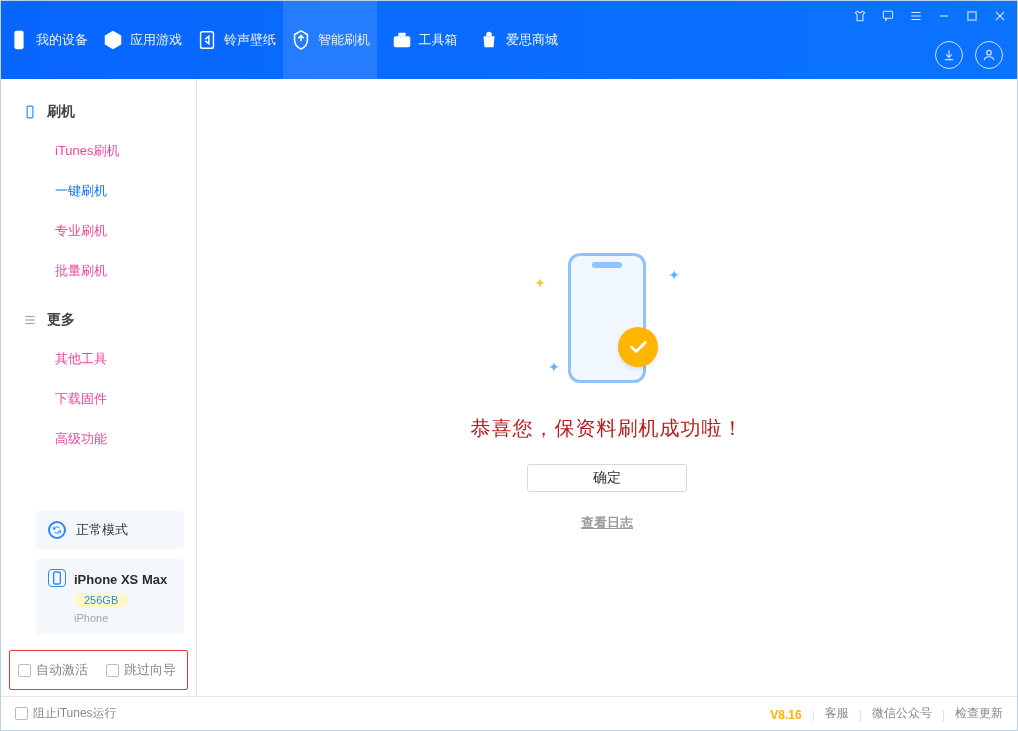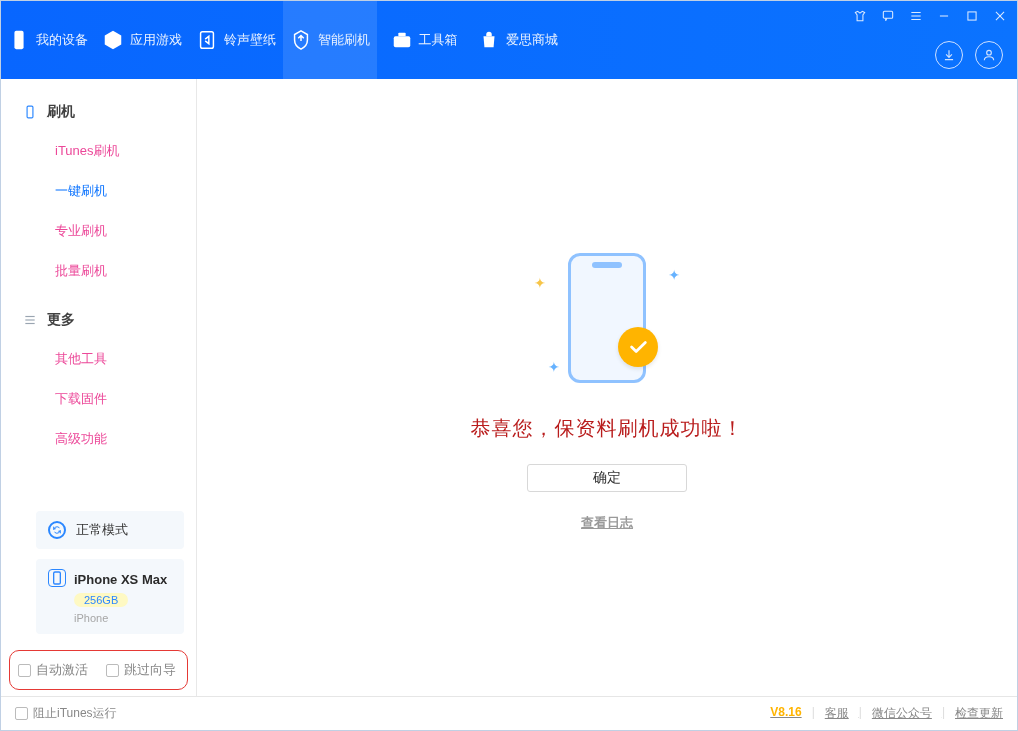--- a/index.html
+++ b/index.html
@@ -83,21 +83,21 @@
     display: flex; align-items: center; justify-content: center;
   }
   .device-card .dname { font-size: 13px; font-weight: 700; color: #2b2b2b; }
   .capacity-pill {
     display: inline-block; margin-top: 6px; margin-left: 26px;
     background: #fef9c3; color: #2b87ff; border-radius: 10px; padding: 1px 10px; font-size: 11px;
   }
   .device-sub { margin-left: 26px; margin-top: 4px; font-size: 11px; color: #a6a6a6; }
 
   .bottom-options {
-    border: 1.5px solid #e53935; border-radius: 10px;
+    border: 1.5px solid #e53935; border-radius: 2px;
     margin: 0 8px 6px; padding: 10px 8px;
     display: flex; gap: 18px; font-size: 13px; color: #888;
   }
   .cbx { display: flex; align-items: center; gap: 5px; cursor: pointer; }
   .cbx .box {
     width: 13px; height: 13px; border: 1px solid #bbb; border-radius: 2px; background: #fff;
   }
 
   
   .main { flex: 1; display: flex; align-items: center; justify-content: center; flex-direction: column; gap: 22px; }
@@ -133,21 +133,21 @@
   .log-link { font-size: 13px; color: #9a9a9a; text-decoration: underline; cursor: pointer; font-weight: bold; }
 
   
   .footer {
     position: absolute; left: 0; right: 0; bottom: 0; height: 34px;
     border-top: 1px solid #e6e6e6;
     display: flex; align-items: center; justify-content: space-between;
     padding: 0 14px; font-size: 12px; color: #888;
   }
   .footer-left .cbx { color: #888; }
-  .footer-right { display: flex; align-items: flex-start; gap: 10px; text-decoration: underline; }
+  .footer-right { display: flex; align-items: flex-end; gap: 10px; }
   .footer-right .sep { color: #ddd; }
   .footer-right .flink { cursor: pointer; }
   .ver { color: #ffb400; font-weight: 600; }
 </style>
 </head>
 <body>
 
 <div class="header">
 
   <div class="nav-tabs">

